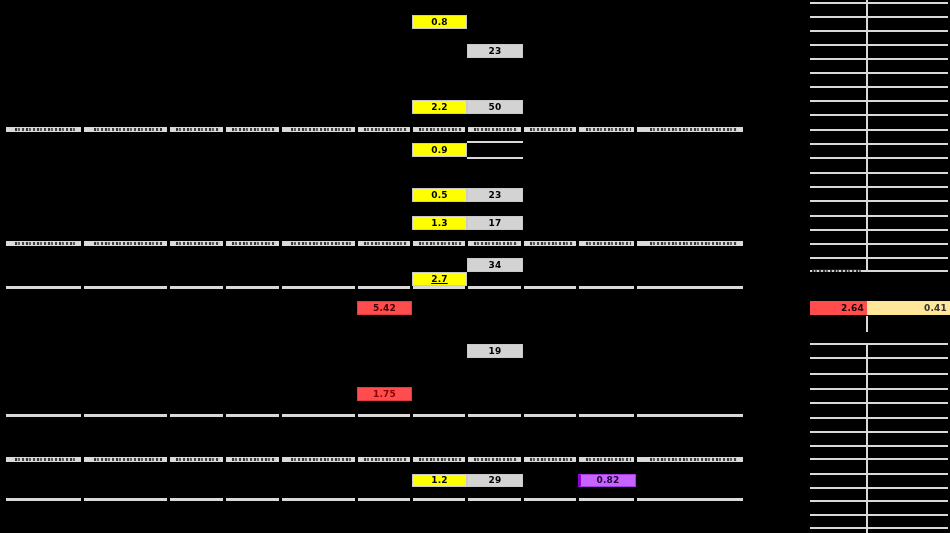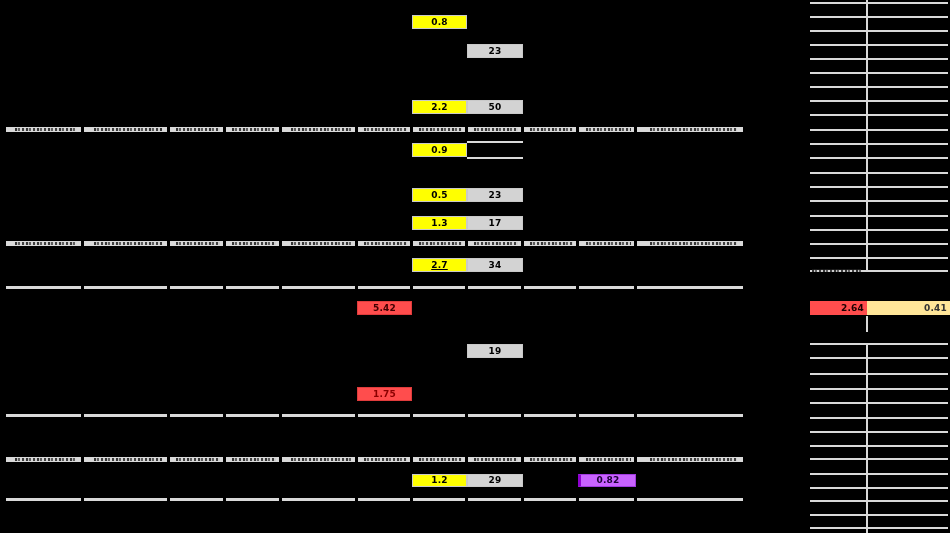--- a/index.html
+++ b/index.html
@@ -164,21 +164,21 @@
       <div class="cell" style="left: 412px; top: 15px; width: 55px; height: 14px; color: rgb(0, 0, 0); background: rgb(255, 255, 0); border: 1px solid rgb(201, 201, 201);">0.8</div>
       <div class="cell" style="left: 467px; top: 44px; width: 56px; height: 14px; color: rgb(0, 0, 0); background: rgb(211, 211, 211); border: 1px solid rgb(201, 201, 201);">23</div>
       <div class="cell" style="left: 412px; top: 100px; width: 55px; height: 14px; color: rgb(0, 0, 0); background: rgb(255, 255, 0); border: 1px solid rgb(201, 201, 201);">2.2</div>
       <div class="cell" style="left: 467px; top: 100px; width: 56px; height: 14px; color: rgb(0, 0, 0); background: rgb(211, 211, 211); border: 1px solid rgb(201, 201, 201);">50</div>
       <div class="cell" style="left: 412px; top: 143px; width: 55px; height: 14px; color: rgb(0, 0, 0); background: rgb(255, 255, 0); border: 1px solid rgb(201, 201, 201);">0.9</div>
       <div class="cell border-only" style="left: 467px; top: 141px; width: 56px; height: 18px; color: rgb(0, 0, 0);"></div>
       <div class="cell" style="left: 412px; top: 188px; width: 55px; height: 14px; color: rgb(0, 0, 0); background: rgb(255, 255, 0); border: 1px solid rgb(201, 201, 201);">0.5</div>
       <div class="cell" style="left: 467px; top: 188px; width: 56px; height: 14px; color: rgb(0, 0, 0); background: rgb(211, 211, 211); border: 1px solid rgb(201, 201, 201);">23</div>
       <div class="cell" style="left: 412px; top: 216px; width: 55px; height: 14px; color: rgb(0, 0, 0); background: rgb(255, 255, 0); border: 1px solid rgb(201, 201, 201);">1.3</div>
       <div class="cell" style="left: 467px; top: 216px; width: 56px; height: 14px; color: rgb(0, 0, 0); background: rgb(211, 211, 211); border: 1px solid rgb(201, 201, 201);">17</div>
-      <div class="cell" style="left: 412px; top: 258px; width: 55px; height: 14px; color: rgb(0, 0, 0); background: rgb(255, 255, 0); border: 1px solid rgb(201, 201, 201); text-decoration: underline;">2.7</div>
+      <div class="cell" style="left: 412px; top: 272px; width: 55px; height: 14px; color: rgb(0, 0, 0); background: rgb(255, 255, 0); border: 1px solid rgb(201, 201, 201); text-decoration: underline;">2.7</div>
       <div class="cell" style="left: 467px; top: 258px; width: 56px; height: 14px; color: rgb(0, 0, 0); background: rgb(211, 211, 211); border: 1px solid rgb(201, 201, 201);">34</div>
       <div class="cell" style="left: 357px; top: 301px; width: 55px; height: 14px; color: rgb(63, 0, 0); background: rgb(255, 77, 77); border: 1px solid rgb(224, 60, 60);">5.42</div>
       <div class="cell" style="left: 467px; top: 344px; width: 56px; height: 14px; color: rgb(0, 0, 0); background: rgb(211, 211, 211); border: 1px solid rgb(201, 201, 201);">19</div>
       <div class="cell" style="left: 357px; top: 387px; width: 55px; height: 14px; color: rgb(139, 0, 0); background: rgb(255, 77, 77); border: 1px solid rgb(224, 60, 60);">1.75</div>
       <div class="cell" style="left: 412px; top: 474px; width: 55px; height: 13px; color: rgb(0, 0, 0); background: rgb(255, 255, 0); border: 1px solid rgb(201, 201, 201);">1.2</div>
       <div class="cell" style="left: 467px; top: 474px; width: 56px; height: 13px; color: rgb(0, 0, 0); background: rgb(211, 211, 211); border: 1px solid rgb(201, 201, 201);">29</div>
       <div class="cell" style="left: 578px; top: 474px; width: 58px; height: 13px; color: rgb(26, 0, 51); background: rgb(201, 99, 255); border-width: 1px 1px 1px 3px; border-style: solid; border-color: rgb(161, 58, 224) rgb(161, 58, 224) rgb(161, 58, 224) rgb(142, 0, 208); border-image: initial;">0.82</div>
     </div>
   <div id="right-panel">
       <div class="seg" style="left: 810px; top: 2px; width: 57px; height: 2px; background: rgb(217, 217, 217);"></div>

